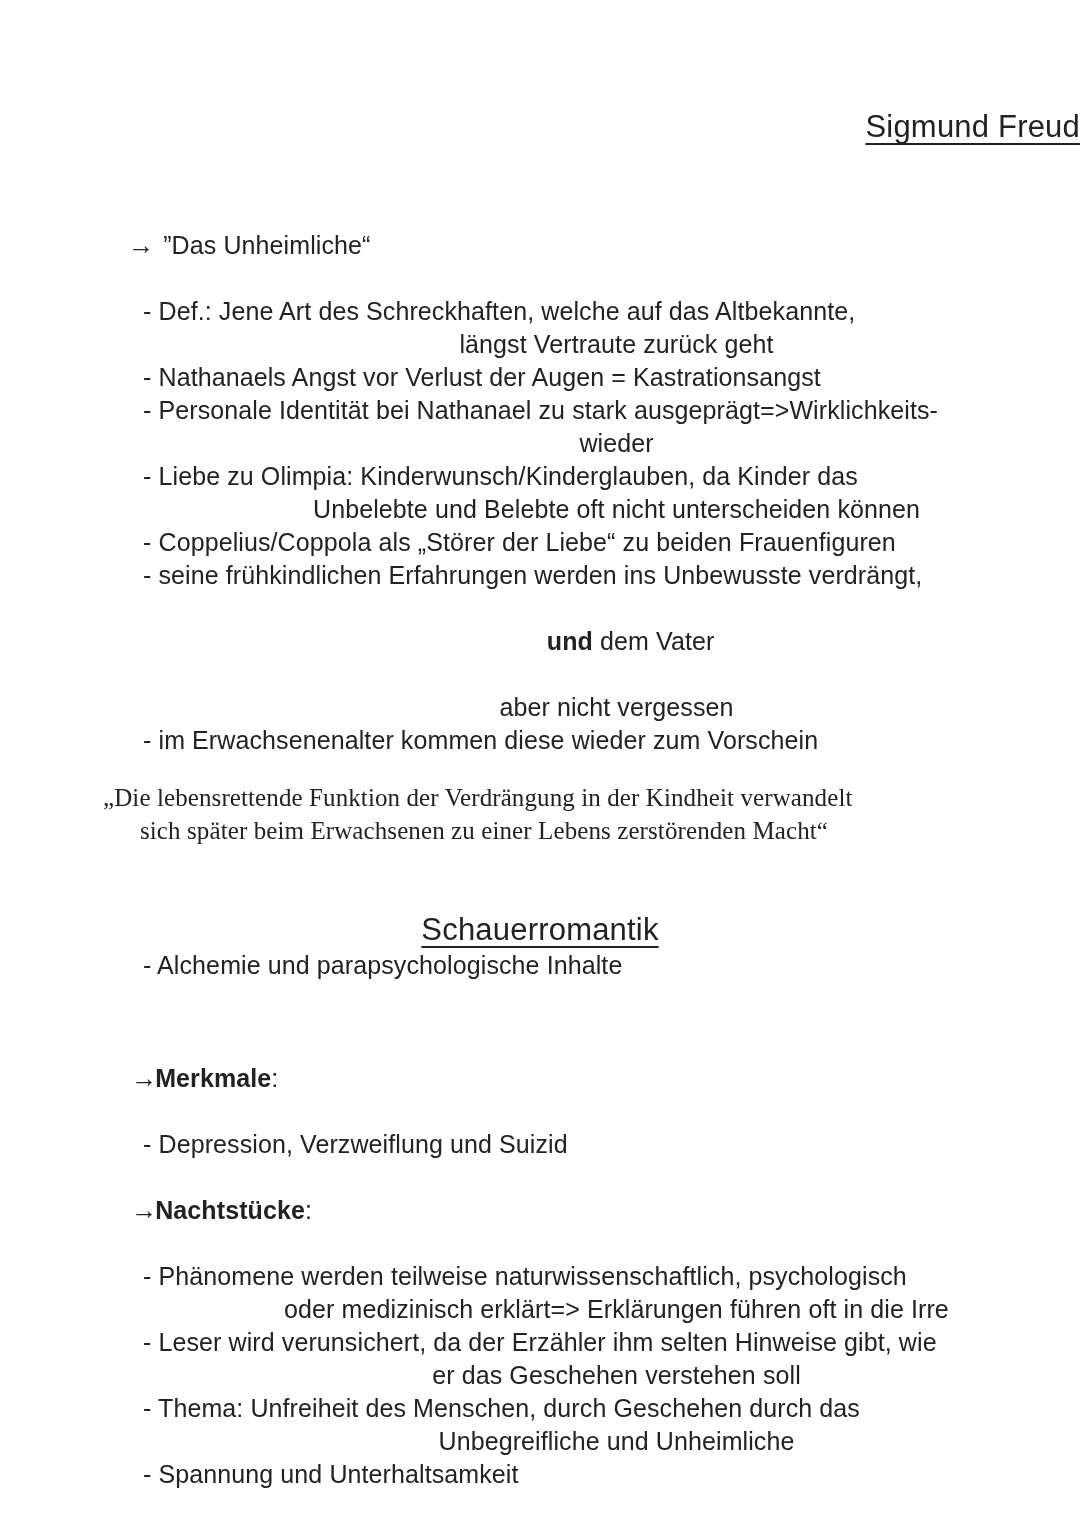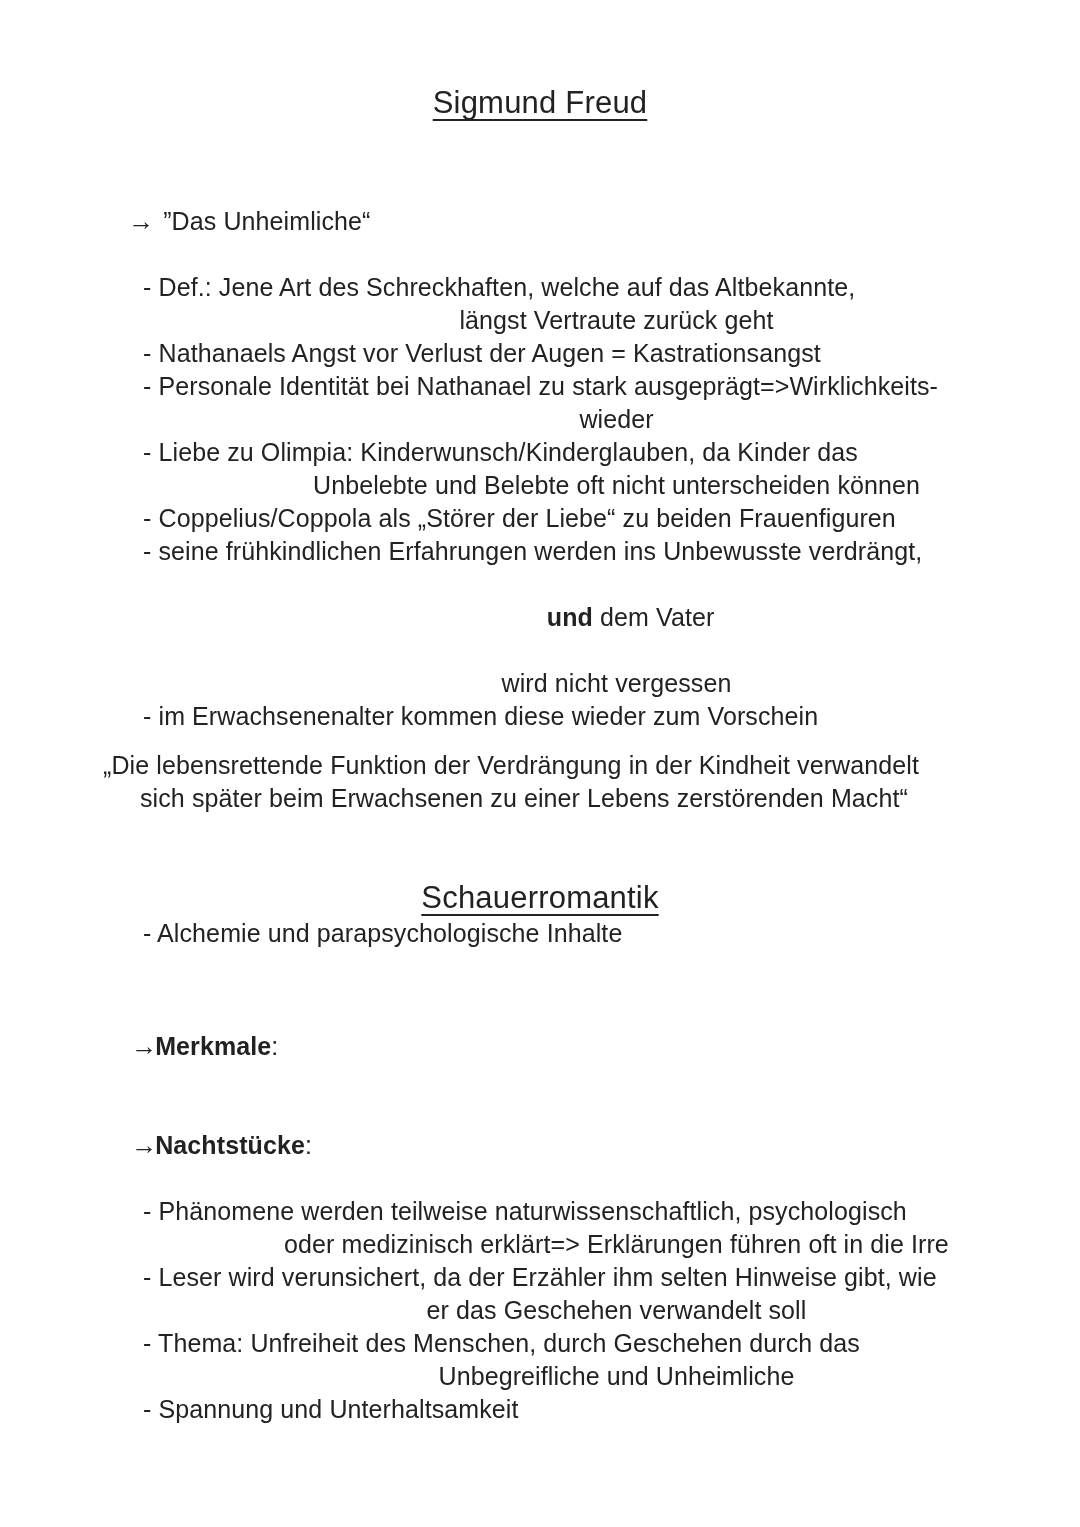--- a/index.html
+++ b/index.html
@@ -20,21 +20,21 @@
     margin: 0;
     text-align: center;
     font-size: 31px;
     line-height: 38px;
     font-weight: 400;
     text-decoration: underline;
     text-decoration-thickness: 2px;
     text-underline-offset: 6px;
     letter-spacing: 0.2px;
   }
-  .title-freud { padding-top: 84px; }
+  .title-freud { padding-top: 108px; text-align: right; }
   .title-schauer { margin-top: 64px; }
 
   .line {
     font-size: 25px;
     line-height: 33px;
     white-space: pre;
     letter-spacing: 0.1px;
   }
   
   .arrow-line { margin-left: 100px; margin-top: 50px; }
@@ -42,21 +42,21 @@
     display: inline-block;
     width: 35px;
     font-size: 26px;
   }
   
   .dash { margin-left: 143px; }
   
   .cont { margin-left: 153px; text-align: center; }
   .bold-word { font-weight: 700; }
 
-  .quote-block { margin-top: 16px; }
+  .quote-block { margin-top: 24px; font-family: Liberation Serif, serif; }
   .quote-l1 { margin-left: 103px; }
   .quote-l2 { margin-left: 140px; }
 
   
   .arrow-bold-line { margin-left: 103px; }
   .arrow-bold-line .arrow-glyph-tight {
     display: inline-block;
     width: 24px;
     font-size: 26px;
     font-weight: 400;
@@ -81,39 +81,40 @@
   <div class="line dash">- Nathanaels Angst vor Verlust der Augen = Kastrationsangst</div>
   <div class="line dash">- Personale Identität bei Nathanael zu stark ausgeprägt=&gt;Wirklichkeits-</div>
   <div class="line cont">wieder</div>
   <div class="line dash">- Liebe zu Olimpia: Kinderwunsch/Kinderglauben, da Kinder das</div>
   <div class="line cont">Unbelebte und Belebte oft nicht unterscheiden können</div>
   <div class="line dash">- Coppelius/Coppola als „Störer der Liebe“ zu beiden Frauenfiguren</div>
   <div class="line dash">- seine frühkindlichen Erfahrungen werden ins Unbewusste verdrängt,</div>
   <div class="line cont">
     <span class="bold-word">und</span><span> dem Vater</span>
   </div>
-  <div class="line cont">wird nicht vergessen</div>
+  <div class="line cont">aber nicht vergessen</div>
   <div class="line dash">- im Erwachsenenalter kommen diese wieder zum Vorschein</div>
 
   <div class="quote-block">
     <div class="line quote-l1">„Die lebensrettende Funktion der Verdrängung in der Kindheit verwandelt</div>
     <div class="line quote-l2">sich später beim Erwachsenen zu einer Lebens zerstörenden Macht“</div>
   </div>
 
   <h1 class="doc-title title-schauer">Schauerromantik</h1>
 
   <div class="line dash">- Alchemie und parapsychologische Inhalte</div>
   <div class="line arrow-bold-line first-heading">
     <span class="arrow-glyph-tight">→</span><span class="label">Merkmale</span><span class="colon">:</span>
   </div>
+  <div class="line dash">- Depression, Verzweiflung und Suizid</div>
 
   <div class="line arrow-bold-line">
     <span class="arrow-glyph-tight">→</span><span class="label">Nachtstücke</span><span class="colon">:</span>
   </div>
   <div class="line dash">- Phänomene werden teilweise naturwissenschaftlich, psychologisch</div>
   <div class="line cont">oder medizinisch erklärt=&gt; Erklärungen führen oft in die Irre</div>
   <div class="line dash">- Leser wird verunsichert, da der Erzähler ihm selten Hinweise gibt, wie</div>
-  <div class="line cont">er das Geschehen verwandelt soll</div>
+  <div class="line cont">er das Geschehen verstehen soll</div>
   <div class="line dash">- Thema: Unfreiheit des Menschen, durch Geschehen durch das</div>
   <div class="line cont">Unbegreifliche und Unheimliche</div>
   <div class="line dash">- Spannung und Unterhaltsamkeit</div>
 
 </div>
 
 </body></html>

